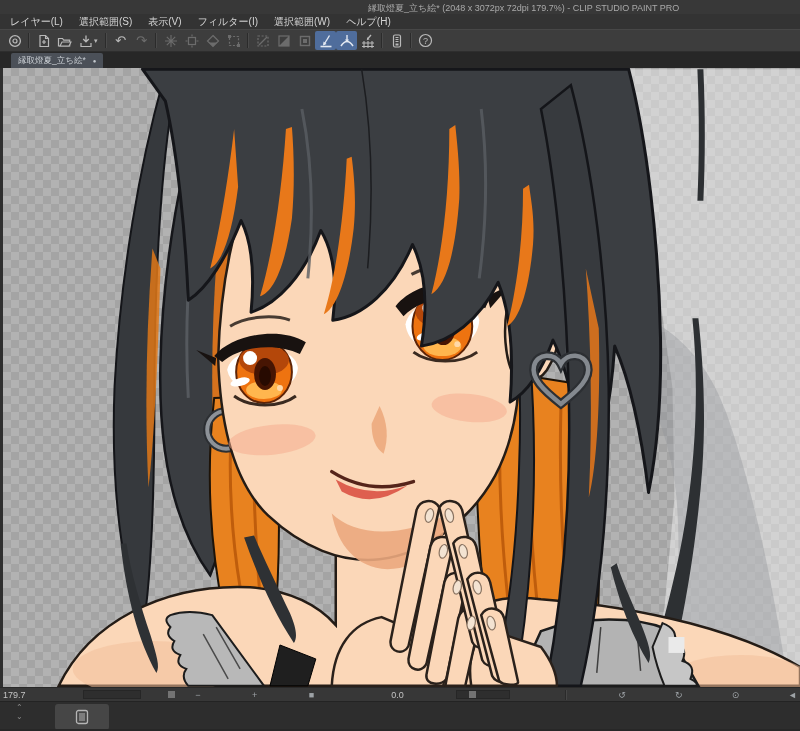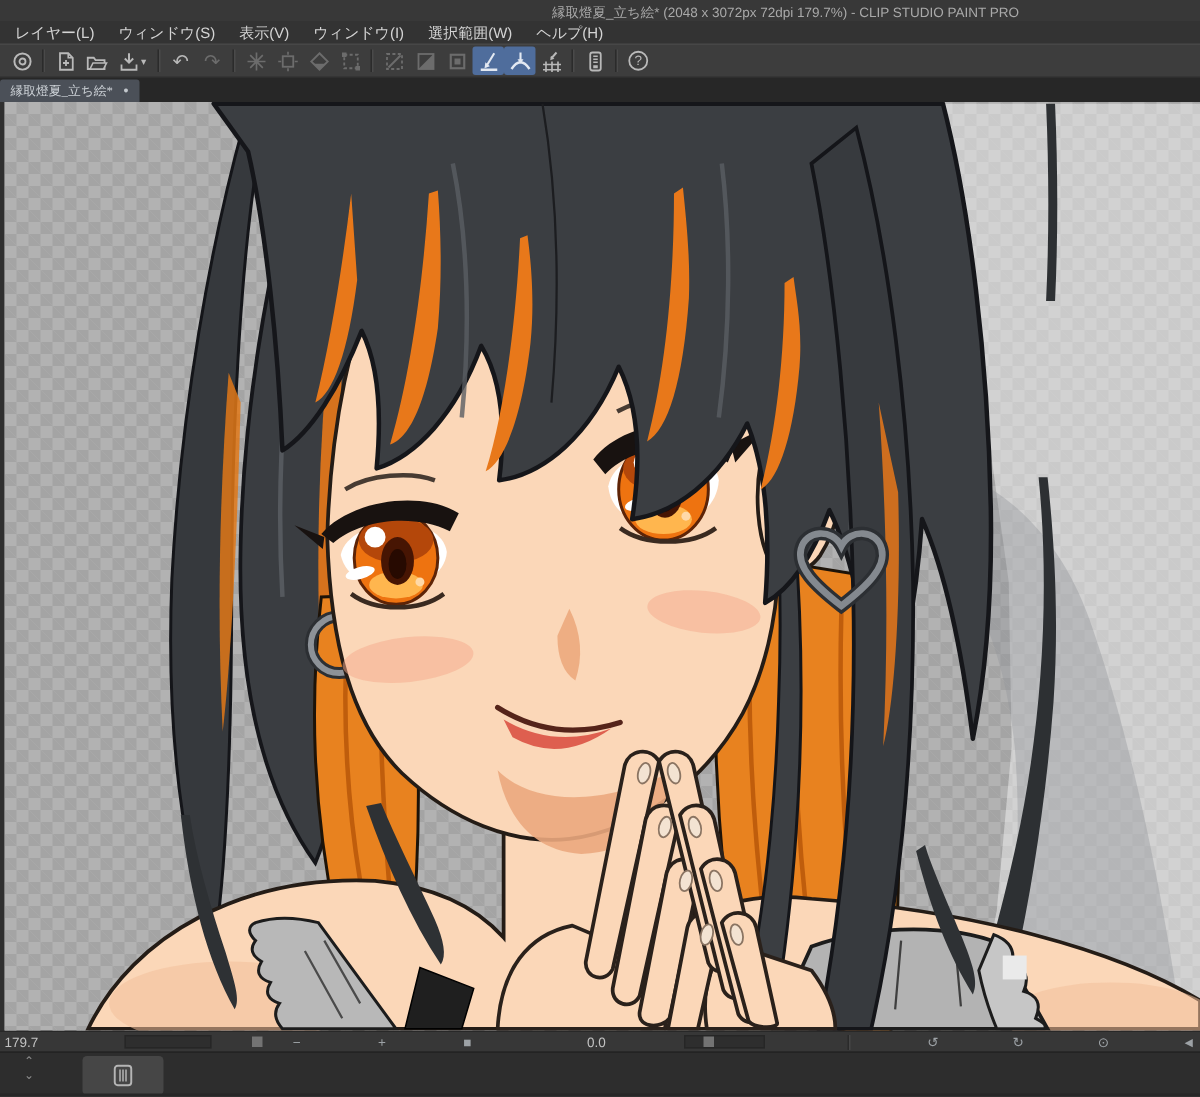--- a/index.html
+++ b/index.html
@@ -19,21 +19,21 @@
              display:flex; align-items:center; padding-left:4px; }
   .tbtn { width:21px; height:19px; display:flex; align-items:center; justify-content:center; border-radius:2px; color:#b9b9b9; }
   .tbtn svg { display:block; }
   .tbtn.dim { opacity:.38; }
   .tbtn.active { background:#4f6d9c; }
   .tbtn .glyph { font-size:13px; line-height:13px; color:#b9b9b9; }
   .tb-sep { width:0; height:15px; border-left:1px solid #2b2b2b; border-right:1px solid #4a4a4a; margin:0 3px; }
   .save-chevron { font-size:7px; color:#b9b9b9; margin-left:-2px; width:8px; }
 
   
-  .tabbar { height:16px; background:#272727; display:flex; align-items:flex-end; padding-left:0;font-family:Liberation Serif, serif; }
+  .tabbar { height:16px; background:#272727; display:flex; align-items:flex-end; padding-left:11px; }
   .tab { height:15px; background:#4b5058; color:#ccd1d6; font-size:8.5px; display:flex; align-items:center;
          padding:0 7px; gap:7px; border-radius:2px 2px 0 0; white-space:nowrap; }
   .tab .dot { font-size:6px; color:#c3c8cd; }
 
   
   .canvas-wrap { position:relative; height:619px; background:#2f2f2f; }
   .canvas { position:absolute; left:3px; top:0; right:0; bottom:0;
             background-color:#b2b2b2;
             background-image:
               linear-gradient(45deg,#a4a4a4 25%,transparent 25%,transparent 75%,#a4a4a4 75%),
@@ -60,23 +60,23 @@
 </style>
 </head>
 <body>
 
 <div class="titlebar">
   <span class="title">縁取燈夏_立ち絵* (2048 x 3072px 72dpi 179.7%)  - CLIP STUDIO PAINT PRO</span>
 </div>
 
 <div class="menubar">
   <span class="menu-item">レイヤー(L)</span>
-  <span class="menu-item">ウィンドウ(S)</span>
+  <span class="menu-item">選択範囲(S)</span>
   <span class="menu-item">表示(V)</span>
-  <span class="menu-item">ウィンドウ(I)</span>
+  <span class="menu-item">フィルター(I)</span>
   <span class="menu-item">選択範囲(W)</span>
   <span class="menu-item">ヘルプ(H)</span>
 </div>
 
 <div class="toolbar">
   <div class="tbtn">
     <svg width="14" height="14">
         <circle cx="7" cy="7" r="5.4" fill="none" stroke="#b9b9b9" stroke-width="1.3"></circle>
         <circle cx="7" cy="7" r="2" fill="none" stroke="#b9b9b9" stroke-width="1.2"></circle>
       </svg>

